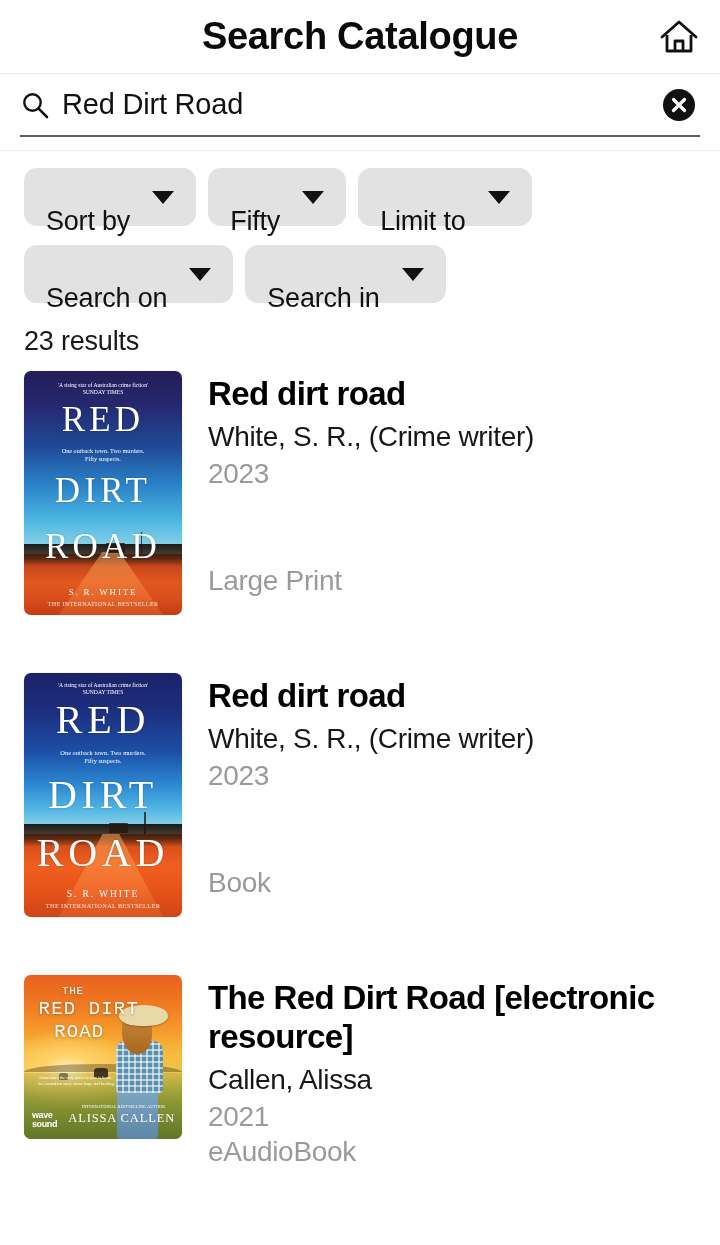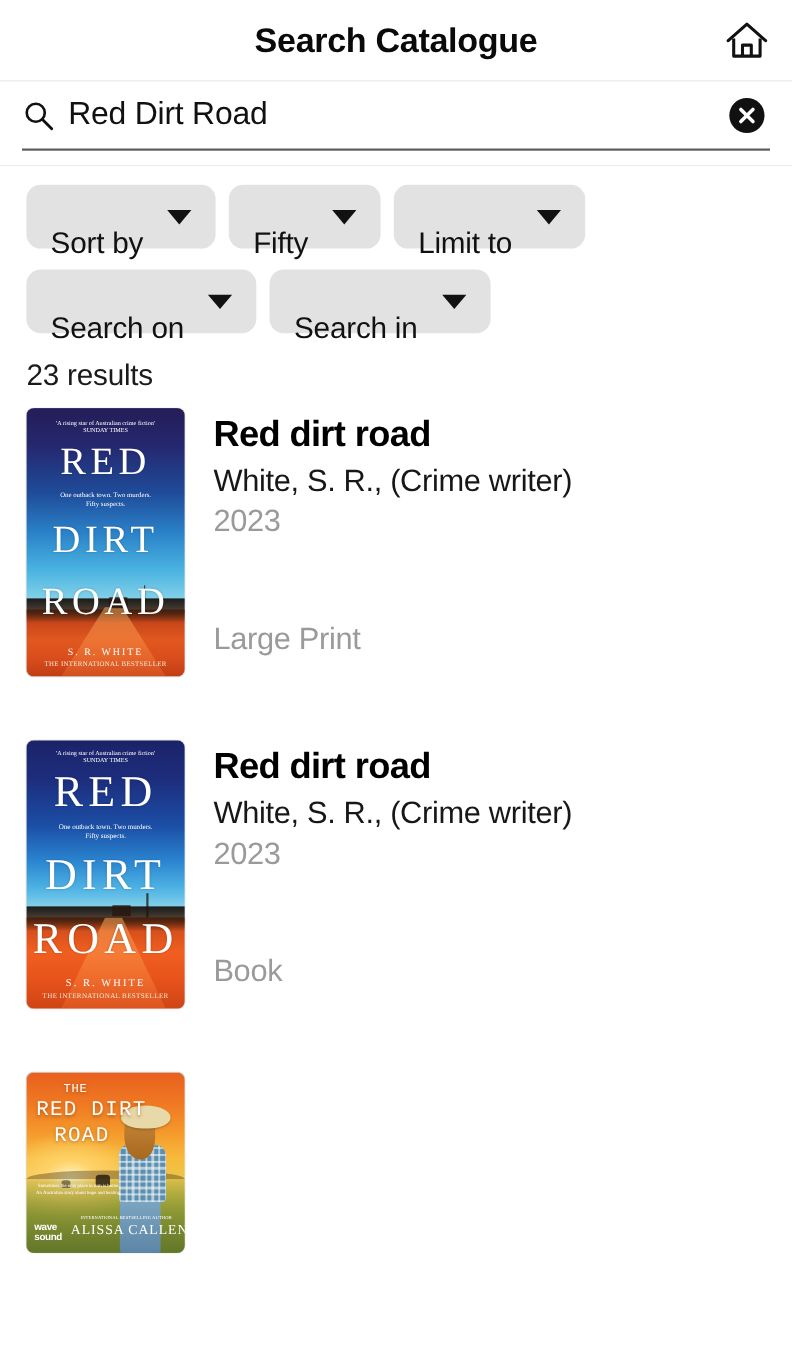--- a/index.html
+++ b/index.html
@@ -54,21 +54,21 @@
     font-size: 30px;
     font-weight: 400;
     color: #111;
     letter-spacing: -0.2px;
   }
   .header-title {
     position: absolute;
     left: 0;
     right: 0;
     text-align: center;
-    font-size: 31px;
+    font-size: 38px;
     font-weight: 700;
     color: #0a0a0a;
     letter-spacing: -0.3px;
     pointer-events: none;
   }
   .home-btn {
     position: absolute;
     right: 18px;
     top: 50%;
     transform: translateY(-50%);
@@ -174,21 +174,21 @@
     letter-spacing: -0.2px;
   }
   .result-list {
     padding: 0 0 0 24px;
   }
   .result {
     display: flex;
     margin-bottom: 58px;
   }
   .cover {
-    width: 144px;
+    width: 158px;
     flex: none;
     border-radius: 7px;
     overflow: hidden;
     position: relative;
     box-shadow: 0 0 1px rgba(0,0,0,0.35);
   }
   .cover-tall { height: 244px; }
   .cover-sq { height: 164px; }
   .result-info {
     padding-left: 26px;
@@ -529,15 +529,21 @@
           <span>An Australian story about hope and healing.</span>
         </div>
         <div class="intl" style="top:78.5%;font-size:4.2px;left:30%;right:4%">INTERNATIONAL BESTSELLING AUTHOR</div>
         <div class="auth" style="top:83%;font-size:12.5px;left:28%;right:2%">ALISSA CALLEN</div>
         <div class="wavelogo" style="left:5%;top:83%;font-size:9px">
           <span>wave</span><br>
           <span>sound</span>
         </div>
       </div>
     </div>
+    <div class="result-info">
+      <div class="r-title">The Red Dirt Road [electronic resource]</div>
+      <div class="r-author">Callen, Alissa</div>
+      <div class="r-year">2021</div>
+      <div class="r-format gap-sm">eAudioBook</div>
+    </div>
   </div>
 
 </div>
 
 </body></html>

